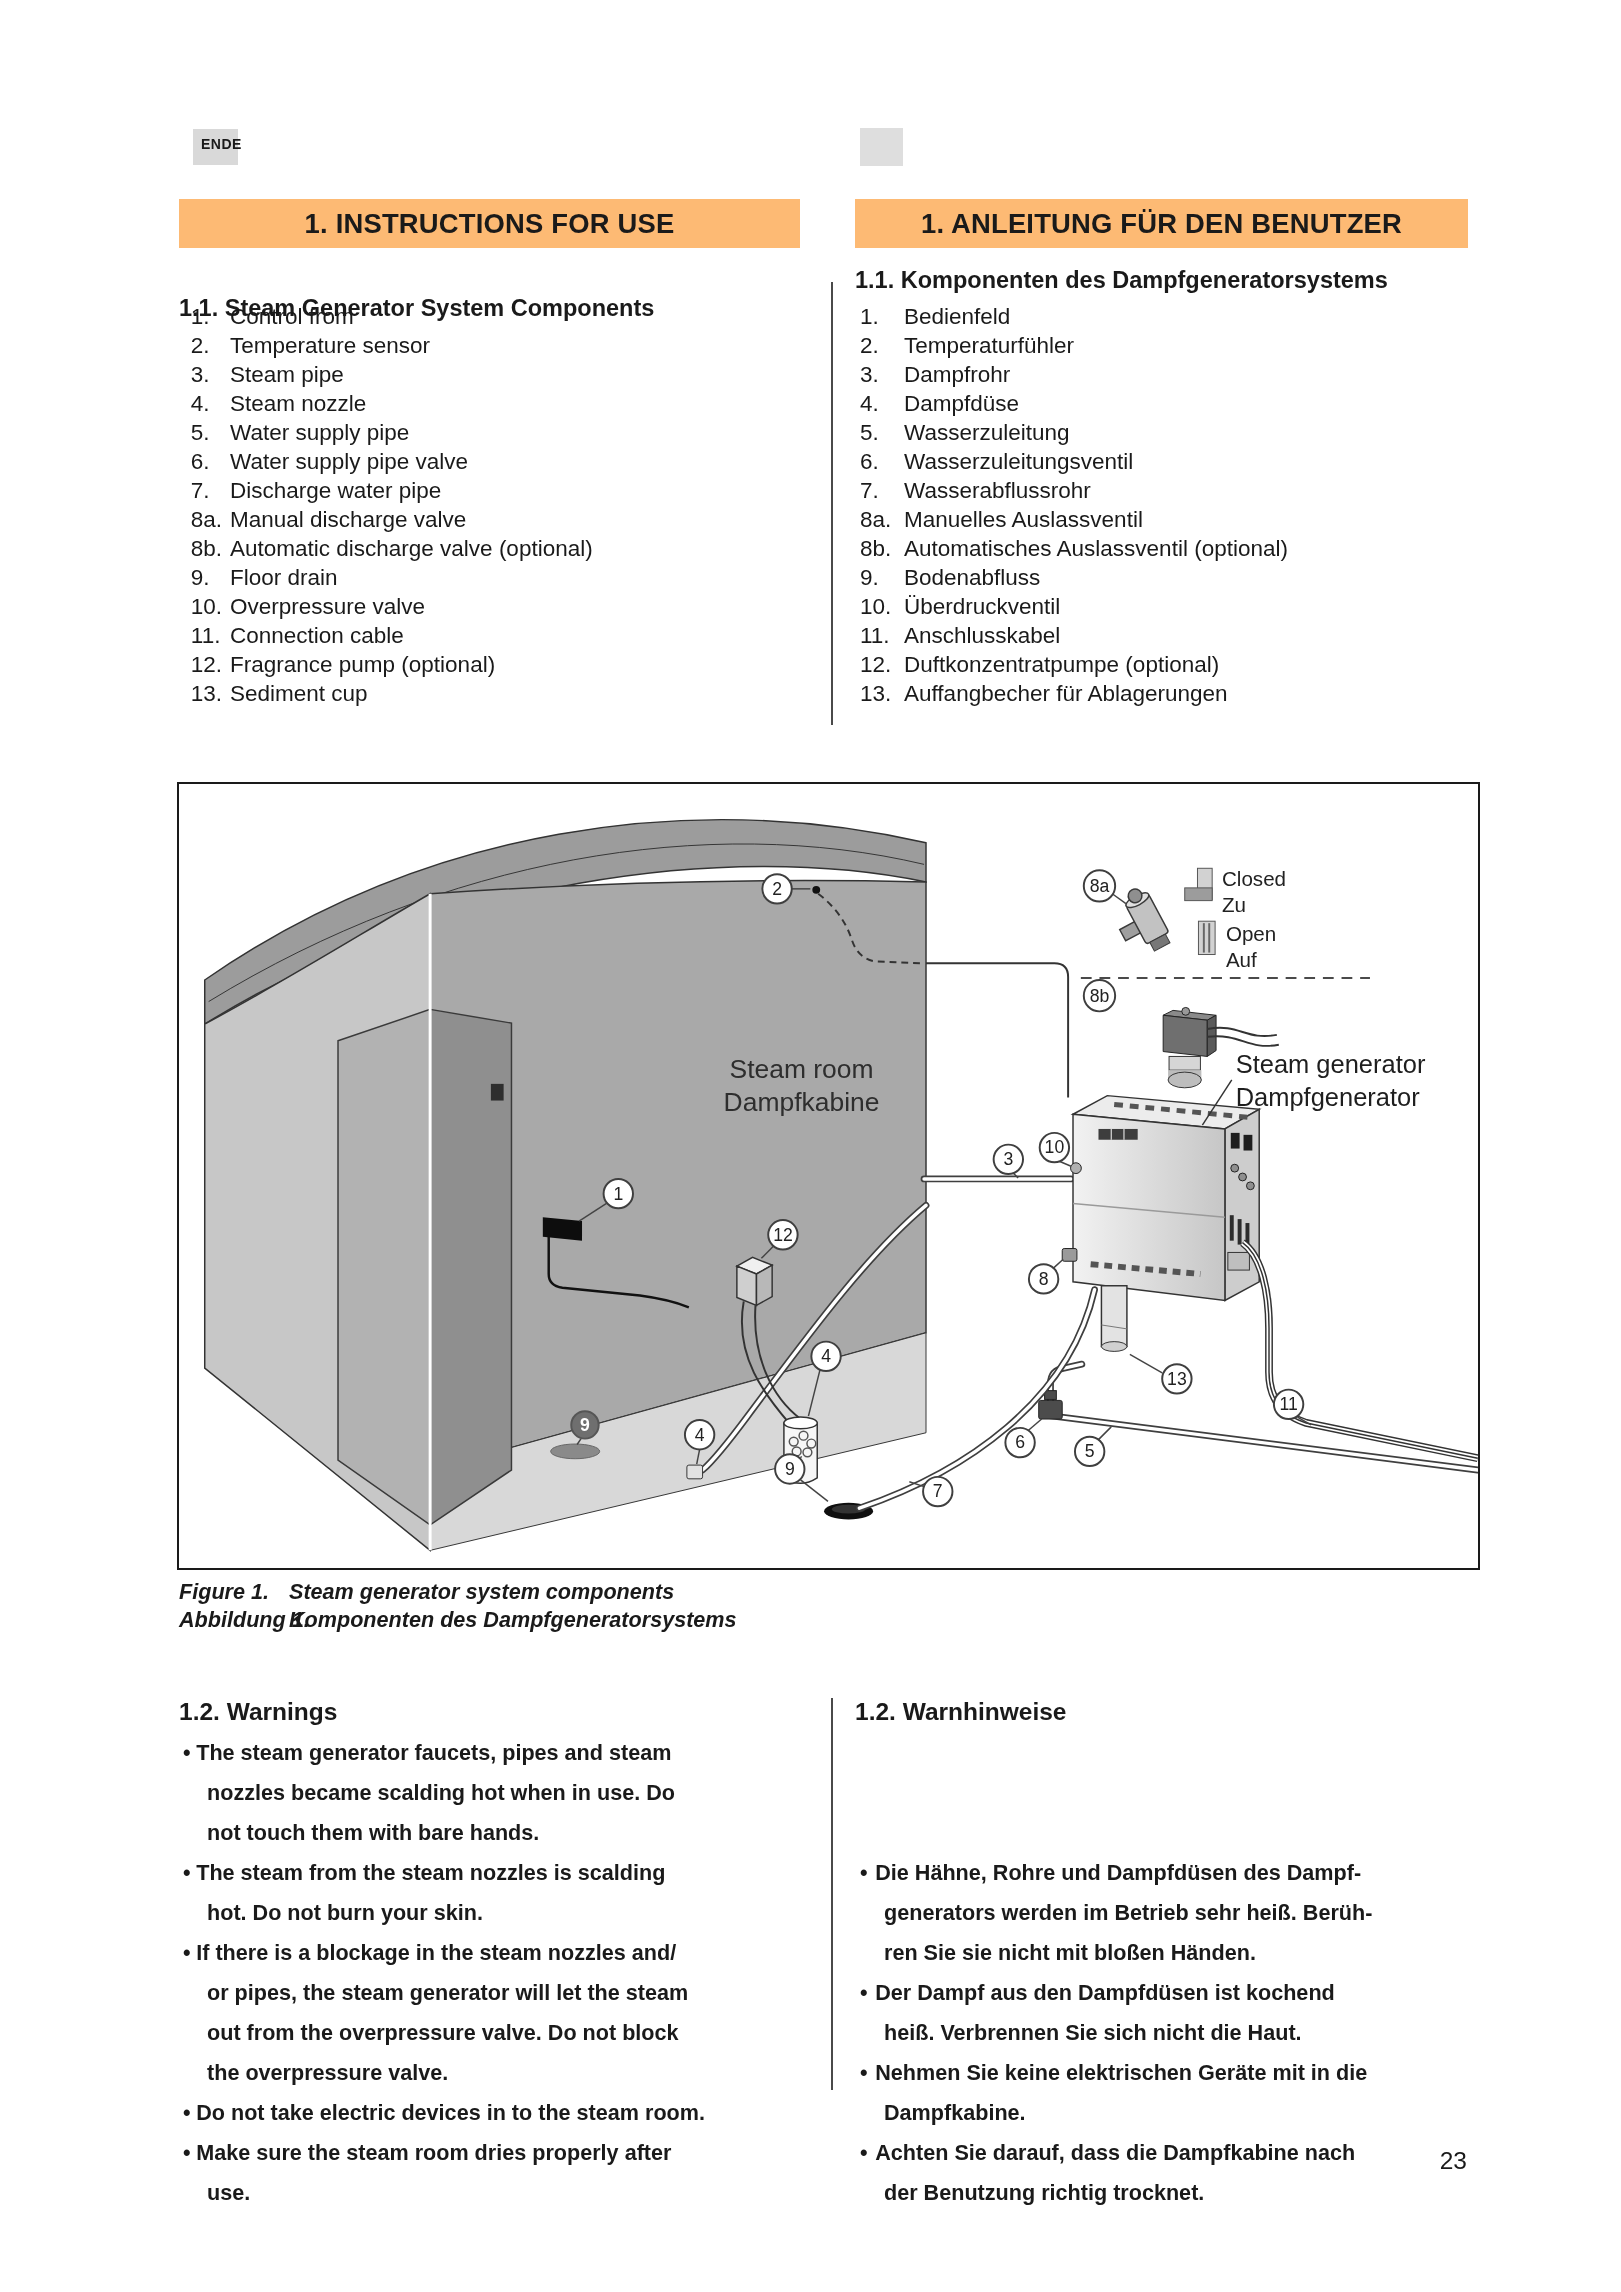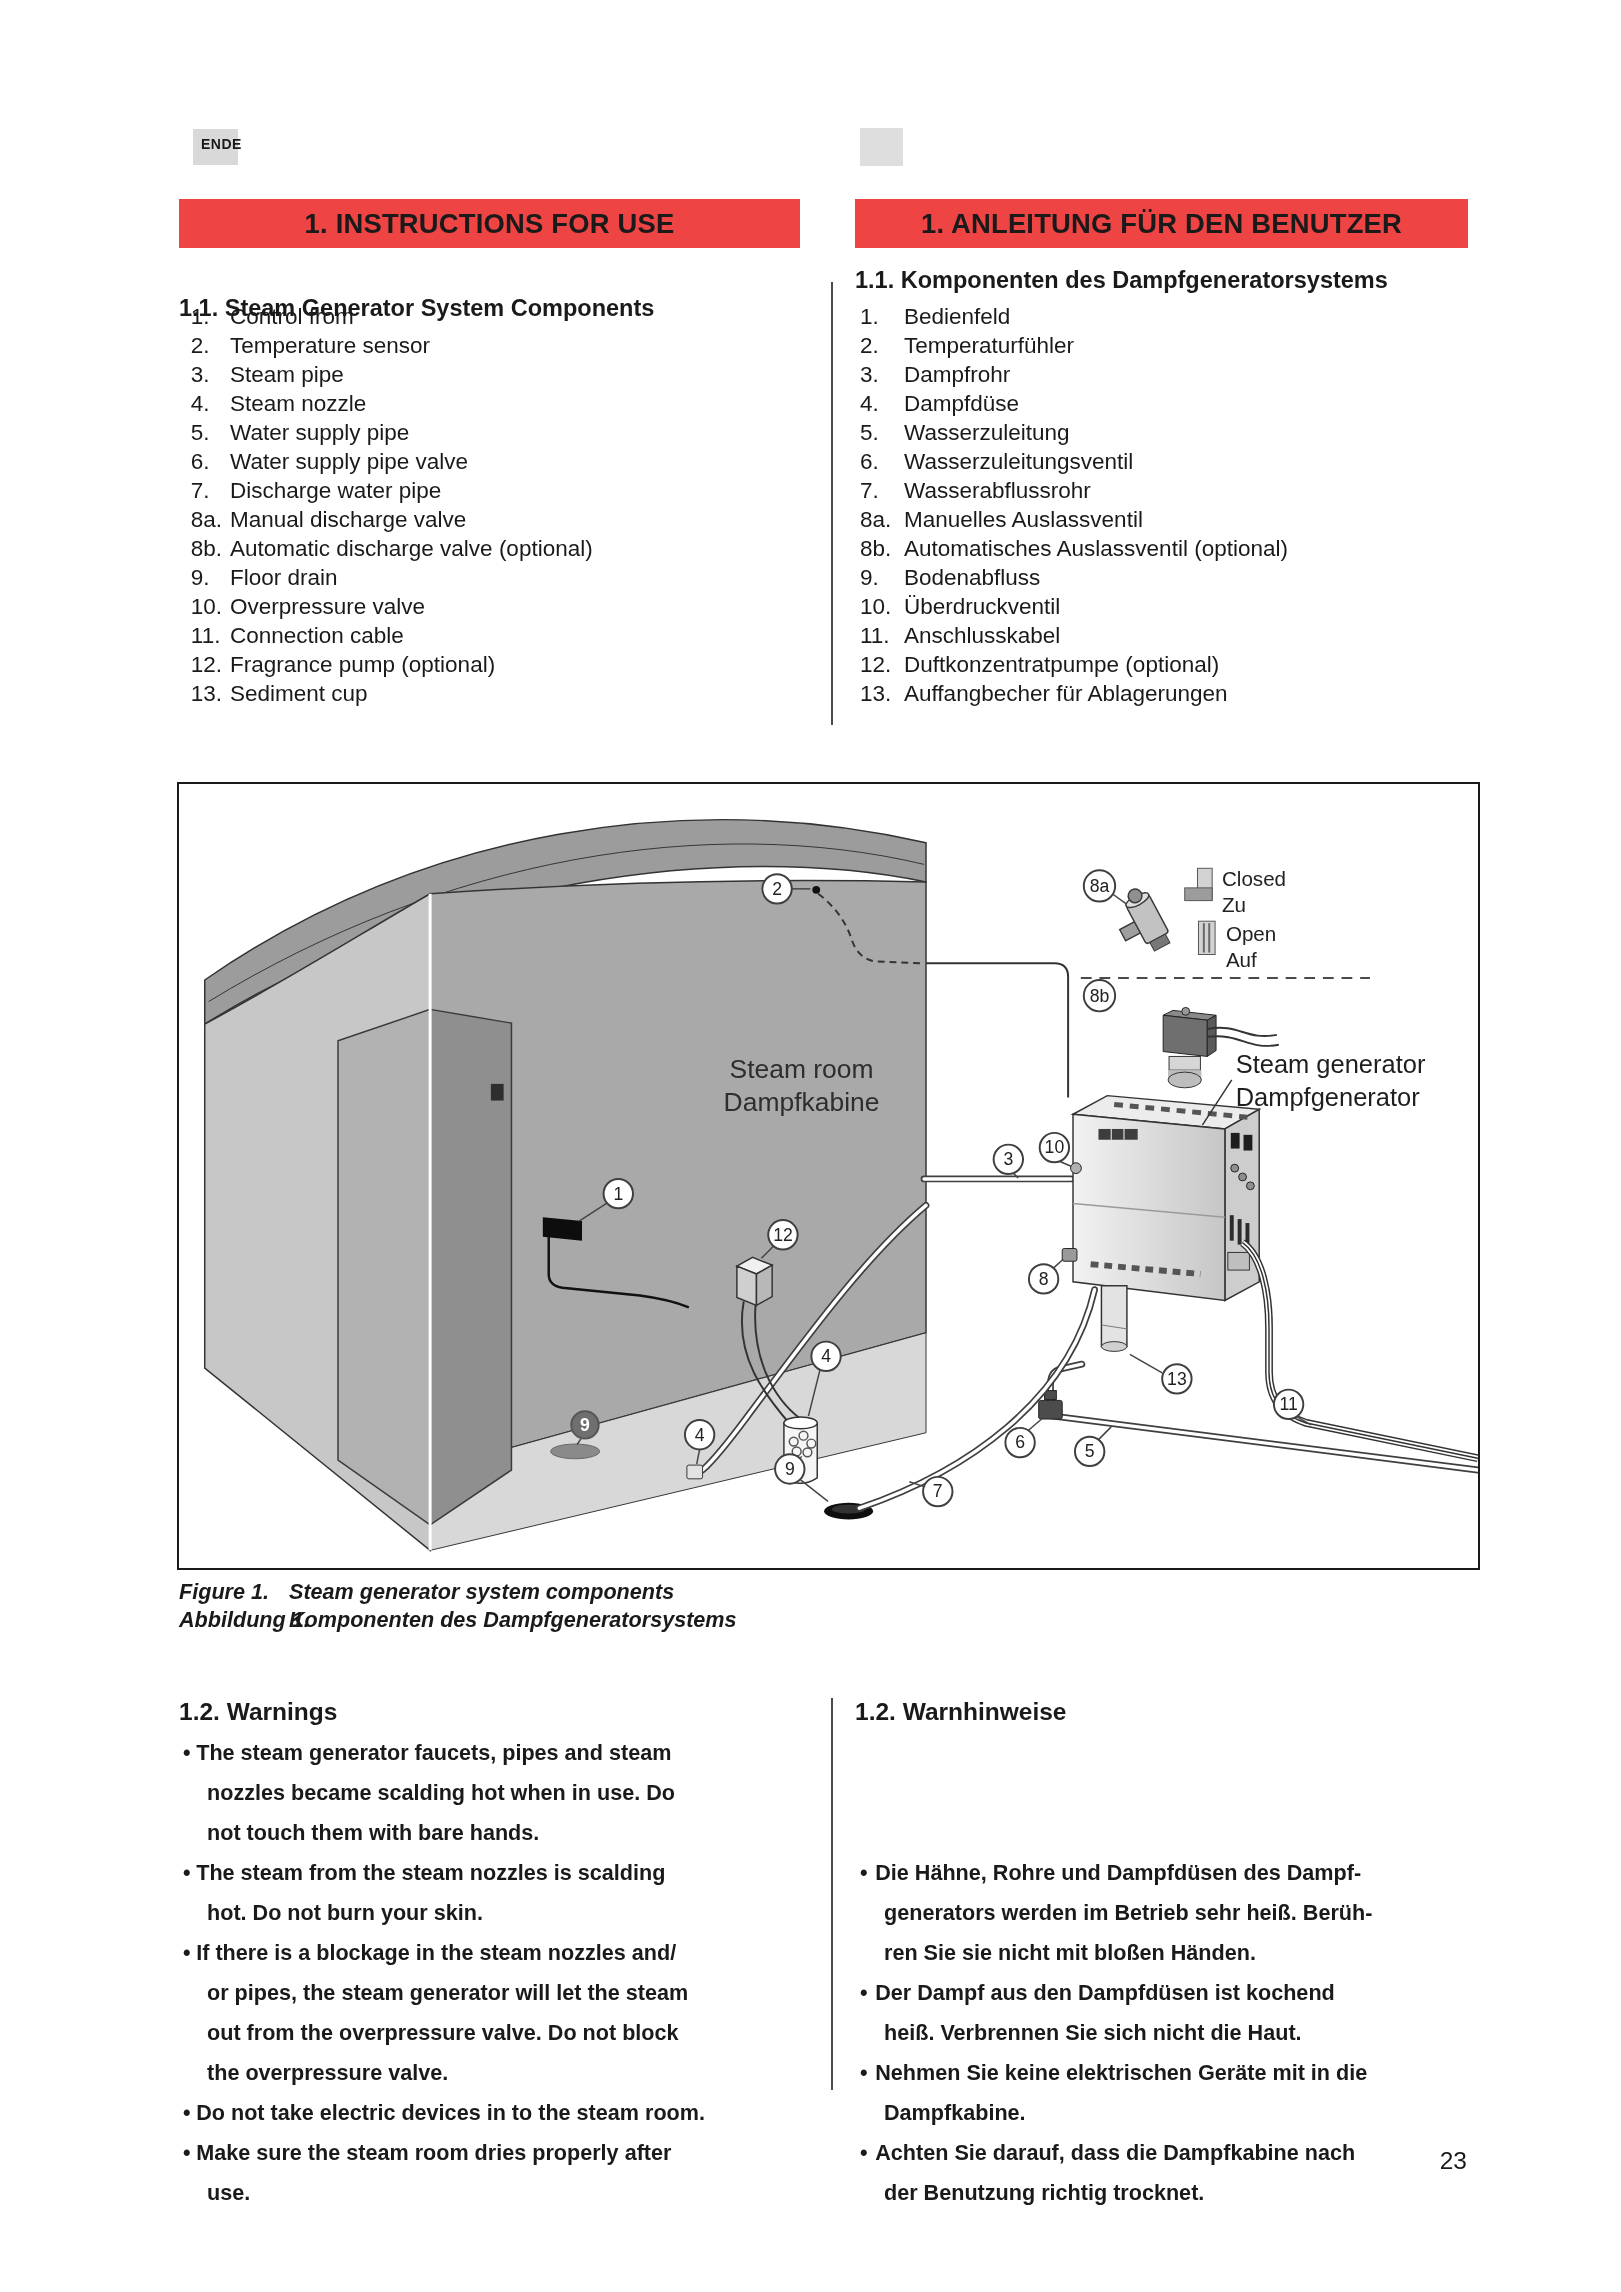--- a/index.html
+++ b/index.html
@@ -2,21 +2,21 @@
 <html><head>
 <meta charset="utf-8">
 <style>
   html,body{margin:0;padding:0;background:#888;}
   #page{position:relative;width:1621px;height:2293px;background:#ffffff;
         font-family:"Liberation Sans", sans-serif;color:#1a1a1a;overflow:hidden;}
   .abs{position:absolute;}
   .tagbox{background:#d9d9d9;}
   .tagtext{font-weight:bold;font-size:14px;letter-spacing:0.5px;white-space:nowrap;}
   .graysq{background:#dedede;}
-  .bar{background:#ef4444;display:flex;align-items:center;justify-content:center;
+  .bar{background:#fdba74;display:flex;align-items:center;justify-content:center;
        font-weight:bold;font-size:27.4px;letter-spacing:0.2px;}
   .h11{font-weight:bold;font-size:23.5px;white-space:nowrap;}
   .complist .li{display:flex;font-size:22.5px;line-height:29px;}
   .complist .num{flex:none;}
   .left-list .num{width:51px;padding-left:11.8px;box-sizing:border-box;}
   .right-list .num{width:49px;padding-left:4.9px;box-sizing:border-box;}
   .vrule{width:2px;background:#4a4a4a;}
   .figframe{border:2px solid #1a1a1a;box-sizing:border-box;}
   .cap{font-size:21.6px;line-height:28px;font-weight:bold;font-style:italic;white-space:nowrap;}
   .cap .clabel{display:inline-block;width:110px;}

